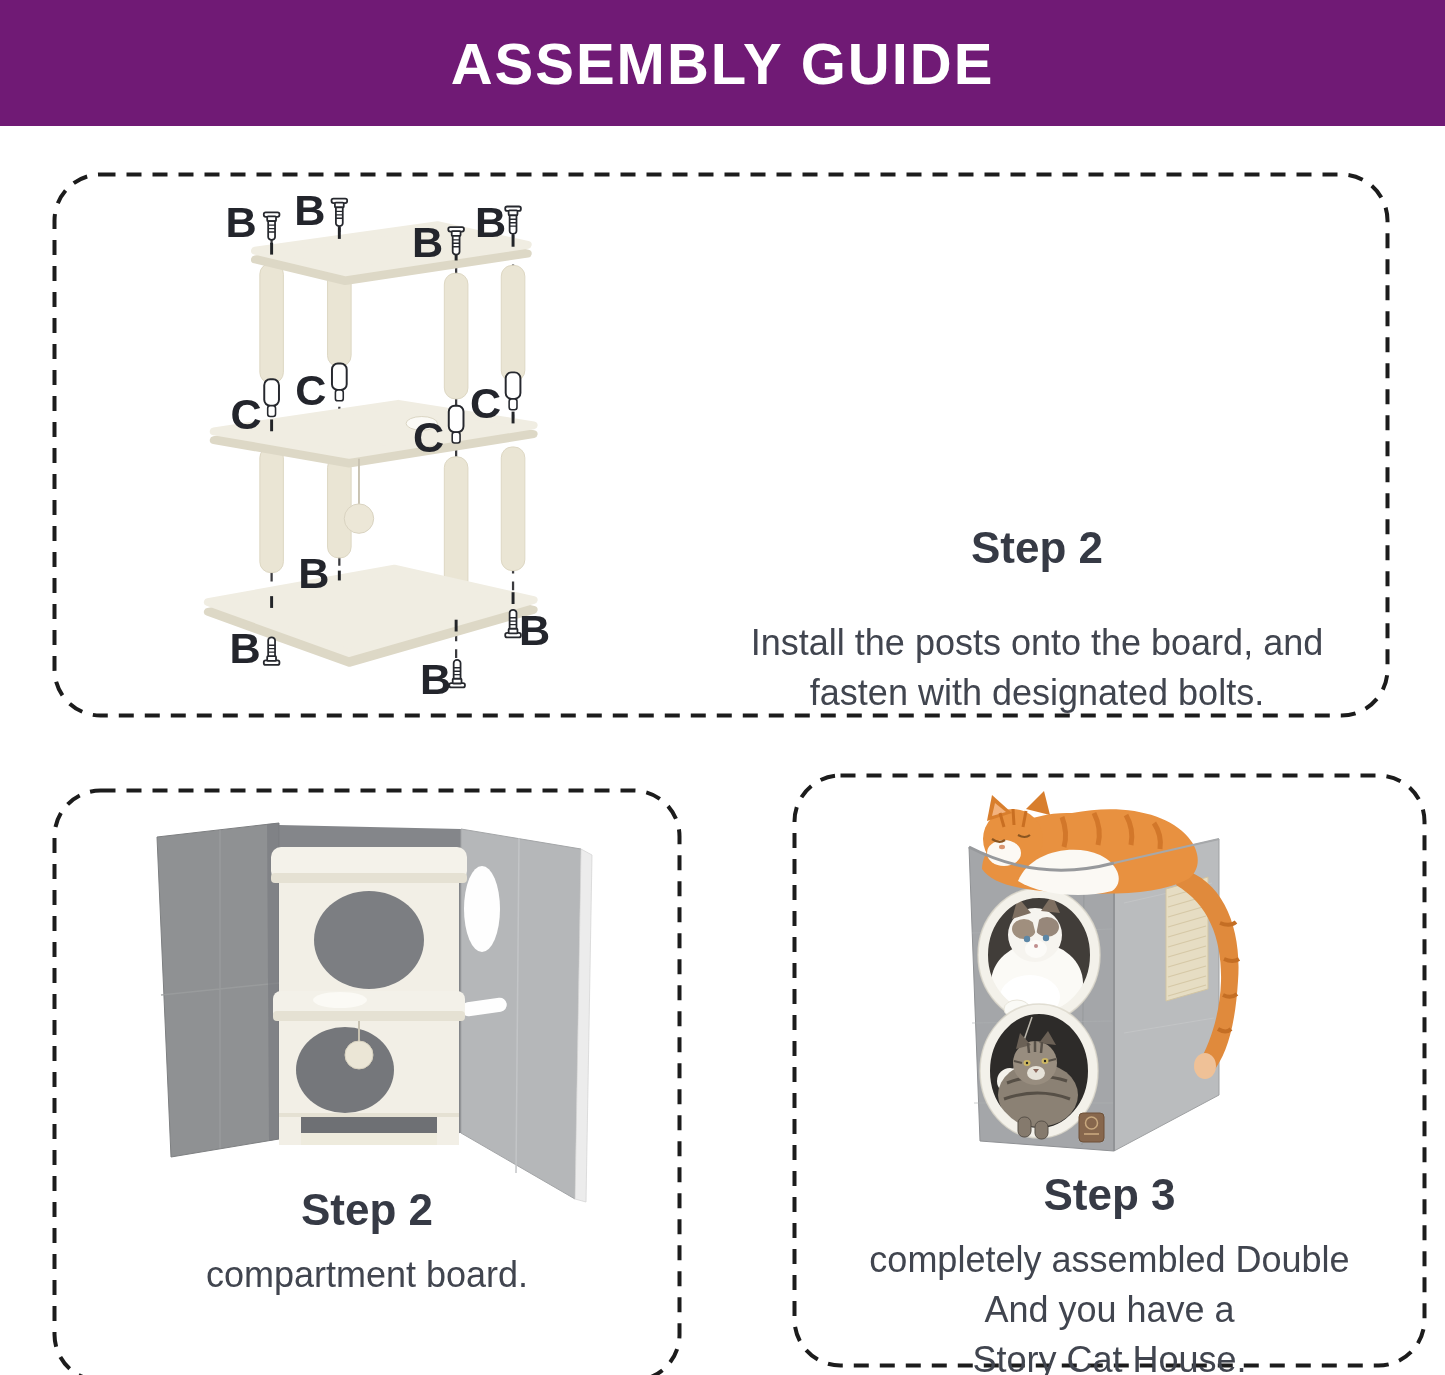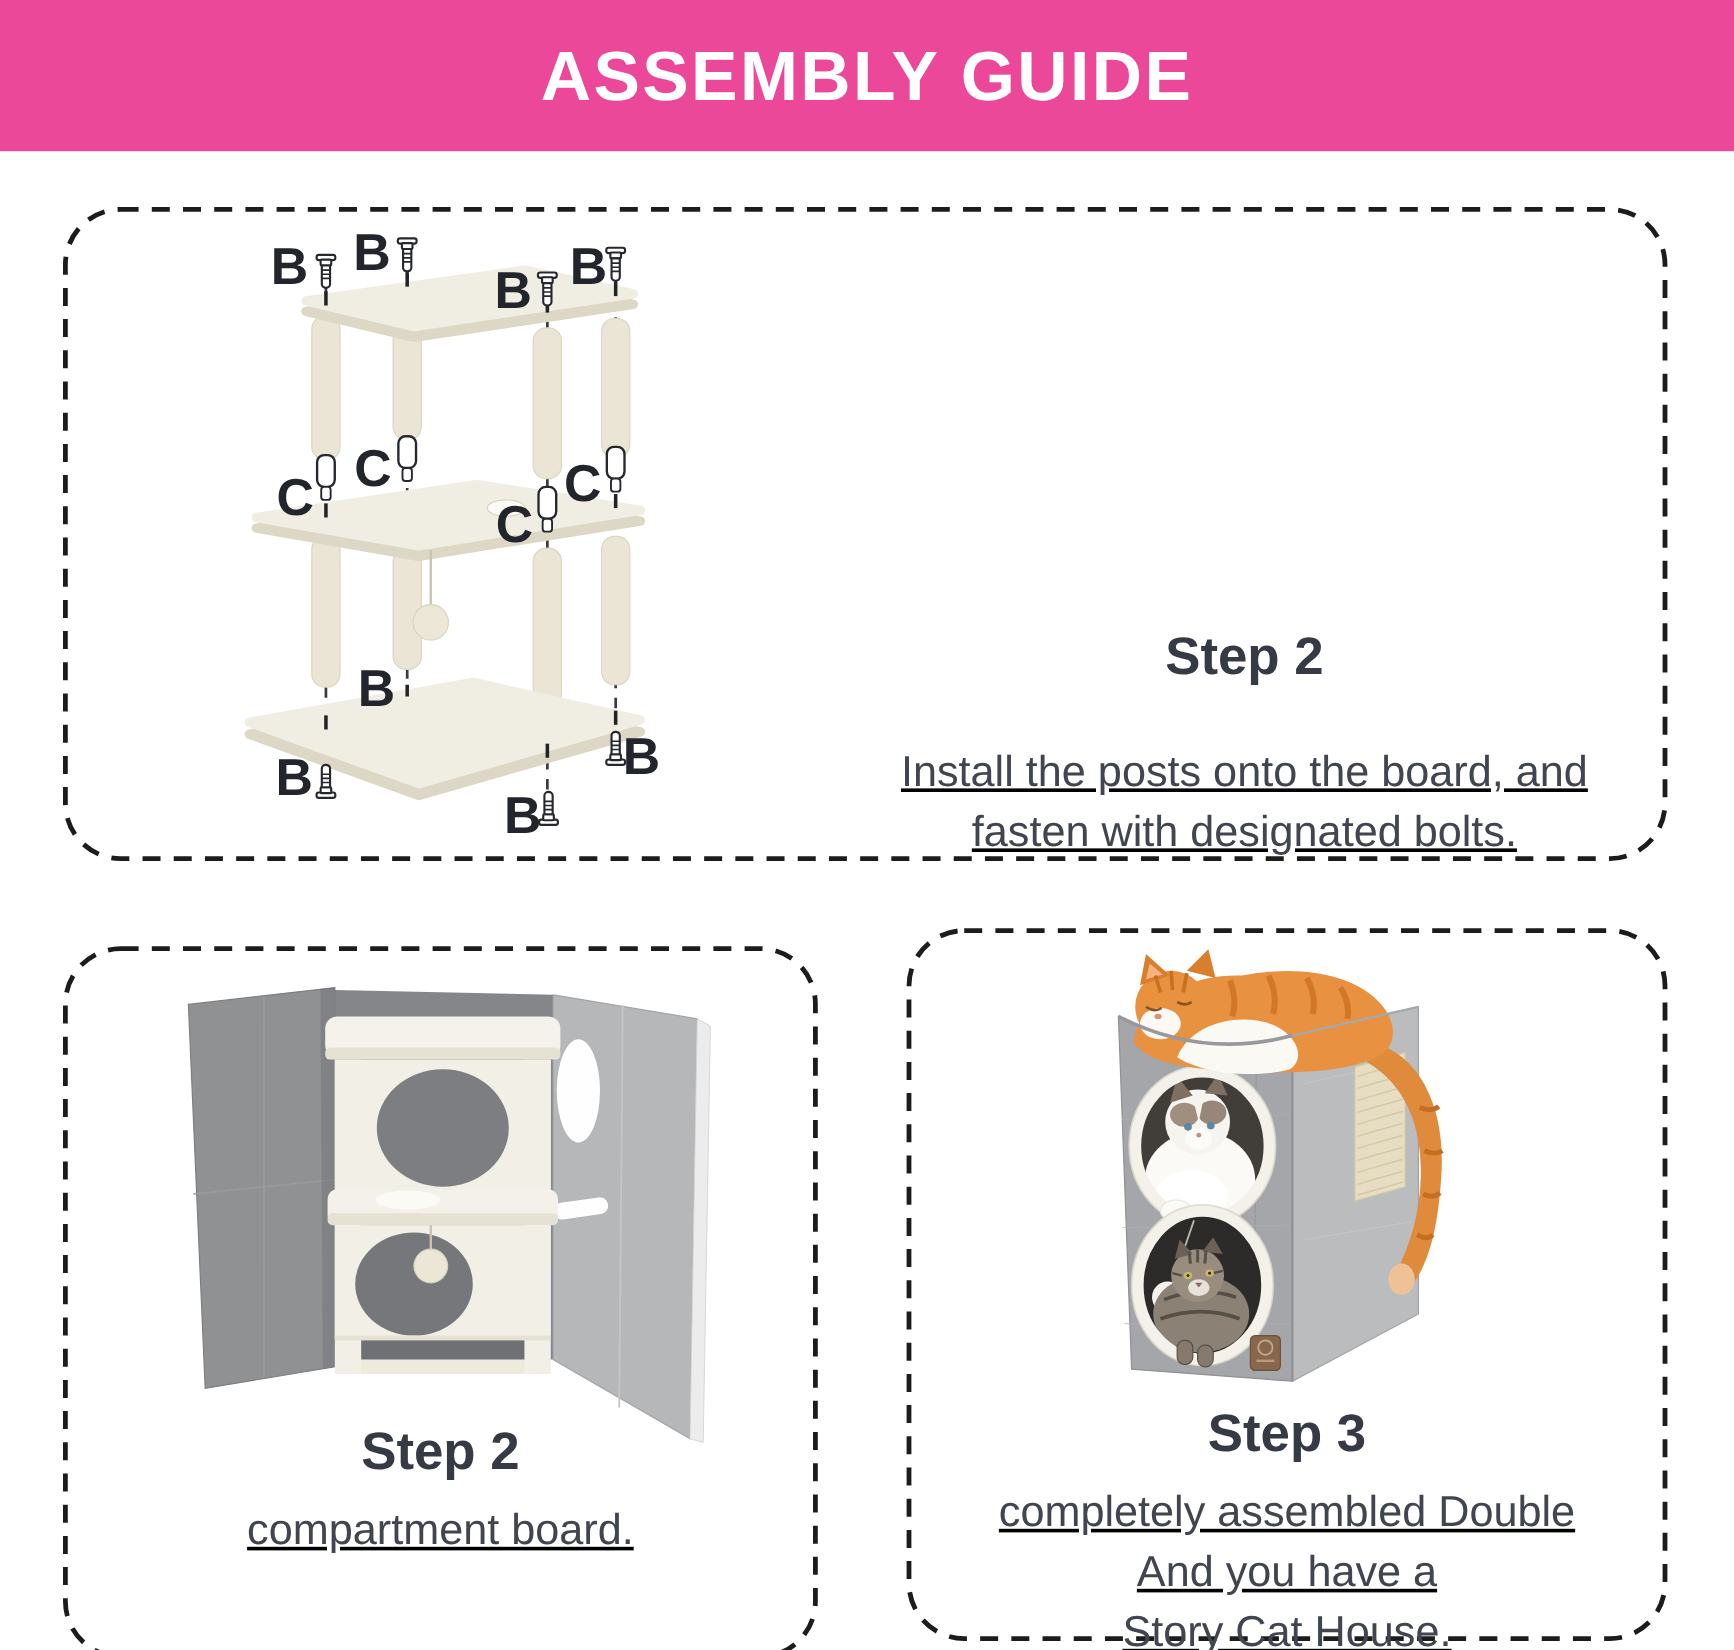--- a/index.html
+++ b/index.html
@@ -1,38 +1,38 @@
 <!DOCTYPE html>
 <html><head>
 <meta charset="utf-8">
 <style>
   html,body { margin:0; padding:0; background:#ffffff; }
   body { font-family: "Liberation Sans", sans-serif; }
   .page { position:relative; width:1445px; height:1375px; background:#ffffff; overflow:hidden; }
 
   
   .header { position:absolute; left:0; top:0; width:1445px; height:126px;
-            background:#ec4899; display:flex; align-items:center; justify-content:center; }
+            background:#701a75; display:flex; align-items:center; justify-content:center; }
   .header h1 { margin:0; color:#ffffff; font-size:58px; font-weight:bold; letter-spacing:2px; }
 
   
   .sbox { position:absolute; }
   .sbox .border { position:absolute; left:0; top:0; }
 
   .box1 { left:52px;  top:172px; width:1338px; height:546px; }
   .box2 { left:52px;  top:788px; width:630px;  height:595px; }
-  .box3 { left:755px; top:773px; width:635px;  height:595px; }
+  .box3 { left:792px; top:773px; width:635px;  height:595px; }
 
   .diagram { position:absolute; left:138px; top:8px; width:440px; height:530px; }
   .art2    { position:absolute; left:35px;  top:15px; width:560px; height:400px; }
   .art3    { position:absolute; left:40px;  top:10px; width:560px; height:400px; }
 
   .step1-text { position:absolute; left:640px; top:352px; width:690px; text-align:center; }
   .step-title { font-size:44px; font-weight:bold; color:#363a45; line-height:48px; }
-  .step-lines { margin-top:46px;text-decoration:underline; }
+  .step-lines { margin-top:46px; }
   .step-lines .ln { font-size:36px; color:#41454f; line-height:50px; }
 
   .caption { position:absolute; left:0; right:0; top:398px; text-align:center; }
   .caption .step-lines { margin-top:16px; }
 
   svg text.lbl { font-family:"Liberation Sans", sans-serif; font-weight:bold; font-size:44px; fill:#23252c; }
 </style>
 </head>
 <body>
 

